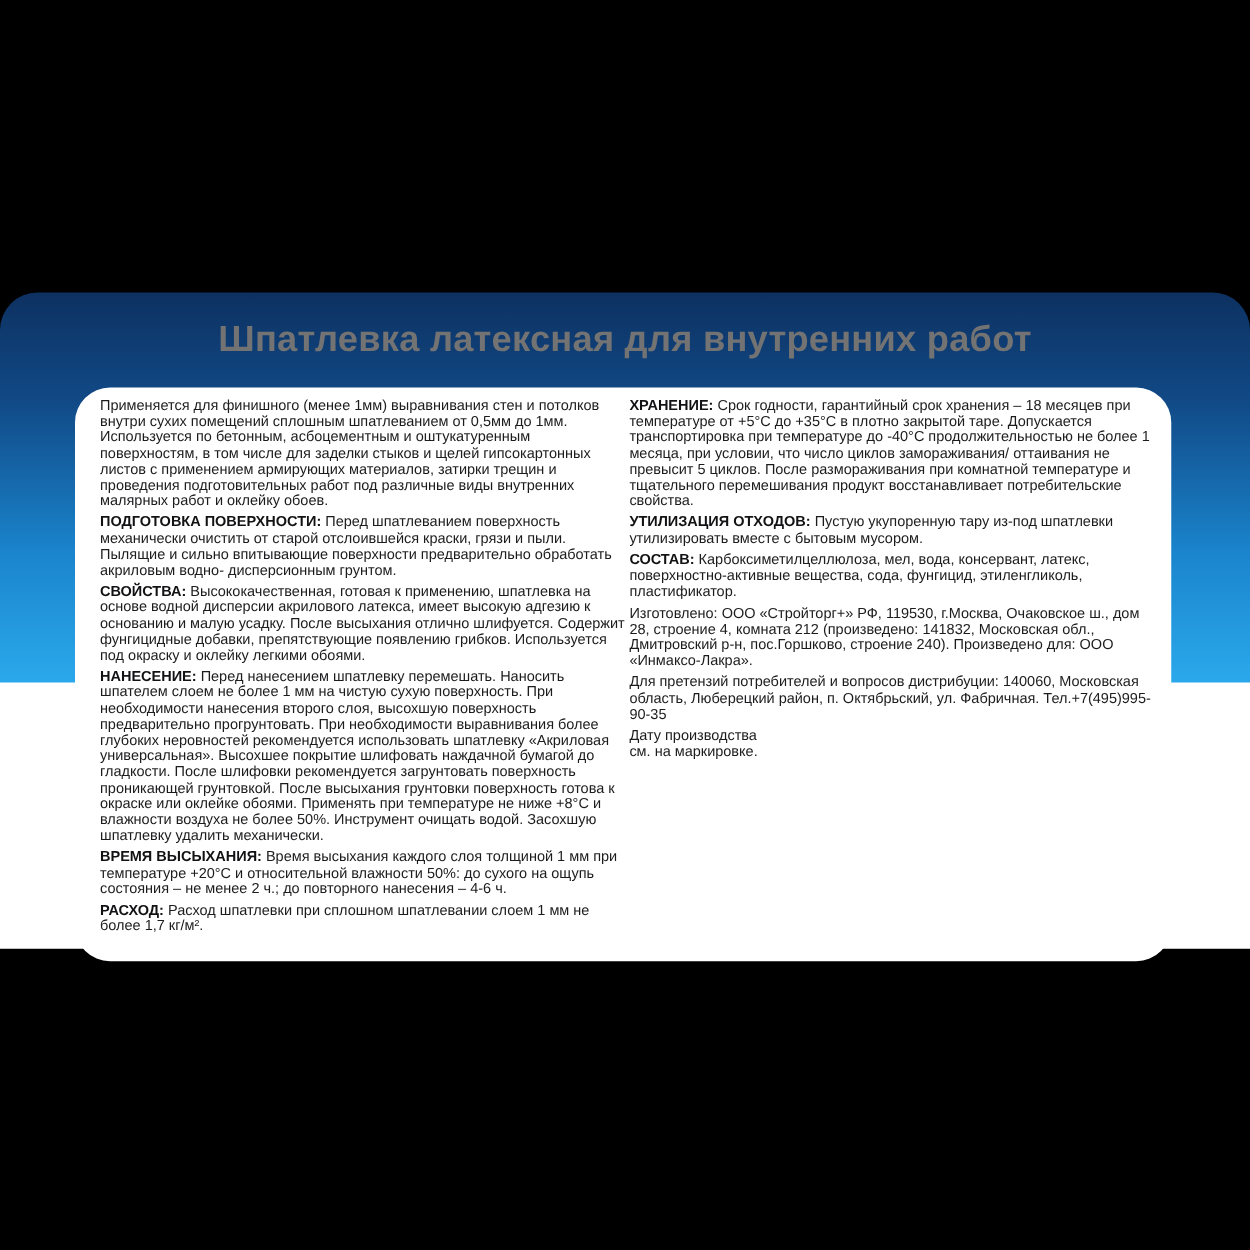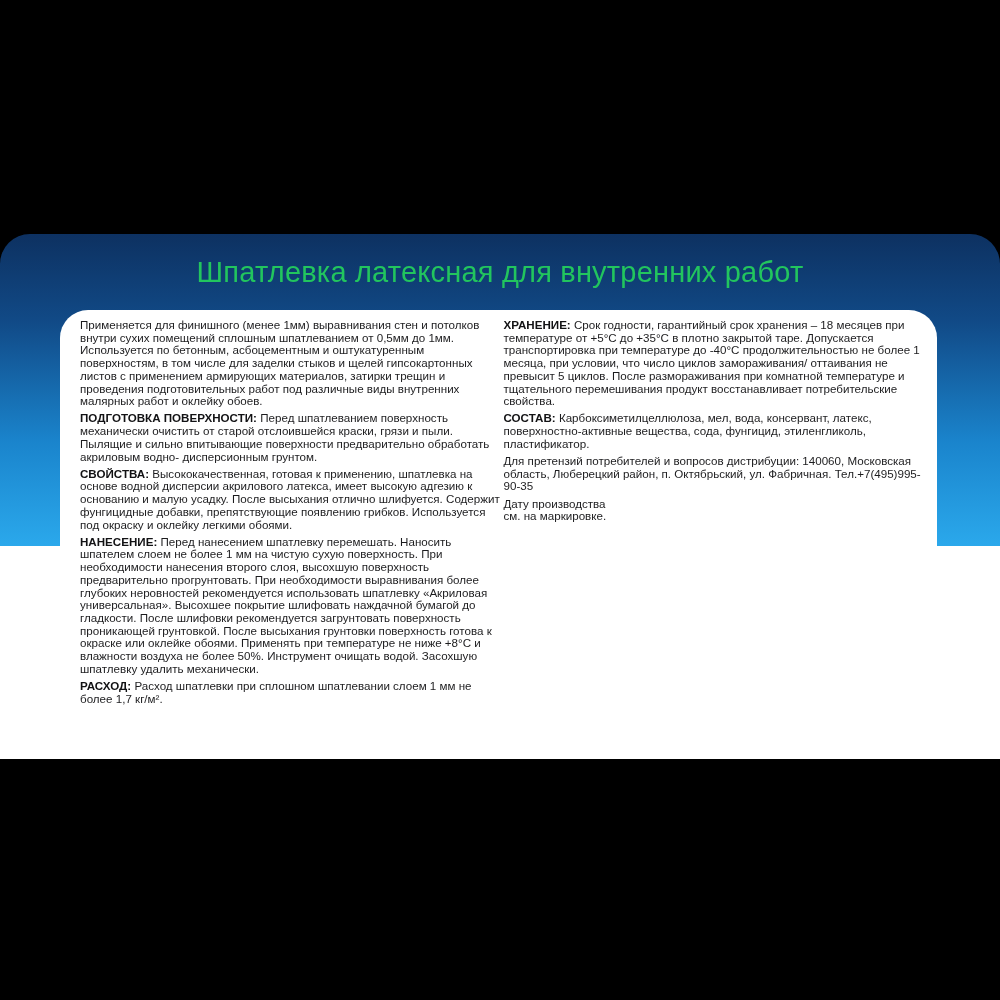--- a/index.html
+++ b/index.html
@@ -34,23 +34,23 @@
     width: 1000px;
     height: 213px;
     background: #ffffff;
   }
   .title {
     position: absolute;
     left: 0;
     top: 256px;
     width: 1000px;
     text-align: center;
-    color: #22c55e;
+    color: #737373;
     font-size: 29px;
-    font-weight: normal;
+    font-weight: bold;
     letter-spacing: 0.2px;
     white-space: nowrap;
   }
   .card {
     position: absolute;
     left: 60px;
     top: 310px;
     width: 877px;
     min-height: 430px;
     background: #ffffff;
@@ -97,31 +97,34 @@
 
   <div class="col">
     <p class="plain">Применяется для финишного (менее 1мм) выравнивания стен и потолков внутри сухих помещений сплошным шпатлеванием от 0,5мм до 1мм. Используется по бетонным, асбоцементным и оштукатуренным поверхностям, в том числе для заделки стыков и щелей гипсокартонных листов с применением армирующих материалов, затирки трещин и проведения подготовительных работ под различные виды внутренних малярных работ и оклейку обоев.</p>
 
     <p class="sec"><b>ПОДГОТОВКА ПОВЕРХНОСТИ:</b> <span>Перед шпатлеванием поверхность механически очистить от старой отслоившейся краски, грязи и пыли. Пылящие и сильно впитывающие поверхности предварительно обработать акриловым водно- дисперсионным грунтом.</span></p>
 
     <p class="sec"><b>СВОЙСТВА:</b> <span>Высококачественная, готовая к применению, шпатлевка на основе водной дисперсии акрилового латекса, имеет высокую адгезию к основанию и малую усадку. После высыхания отлично шлифуется. Содержит фунгицидные добавки, препятствующие появлению грибков. Используется под окраску и оклейку легкими обоями.</span></p>
 
     <p class="sec"><b>НАНЕСЕНИЕ:</b> <span>Перед нанесением шпатлевку перемешать. Наносить шпателем слоем не более 1 мм на чистую сухую поверхность. При необходимости нанесения второго слоя, высохшую поверхность предварительно прогрунтовать. При необходимости выравнивания более глубоких неровностей рекомендуется использовать шпатлевку «Акриловая универсальная». Высохшее покрытие шлифовать наждачной бумагой до гладкости. После шлифовки рекомендуется загрунтовать поверхность проникающей грунтовкой. После высыхания грунтовки поверхность готова к окраске или оклейке обоями. Применять при температуре не ниже +8°С и влажности воздуха не более 50%. Инструмент очищать водой. Засохшую шпатлевку удалить механически.</span></p>
 
+    <p class="sec"><b>ВРЕМЯ ВЫСЫХАНИЯ:</b> <span>Время высыхания каждого слоя толщиной 1 мм при температуре +20°С и относительной влажности 50%: до сухого на ощупь состояния – не менее 2 ч.; до повторного нанесения – 4-6 ч.</span></p>
 
     <p class="sec"><b>РАСХОД:</b> <span>Расход шпатлевки при сплошном шпатлевании слоем 1 мм не более 1,7 кг/м².</span></p>
   </div>
 
   <div class="col">
     <p class="sec"><b>ХРАНЕНИЕ:</b> <span>Срок годности, гарантийный срок хранения – 18 месяцев при температуре от +5°С до +35°С в плотно закрытой таре. Допускается транспортировка при температуре до -40°С продолжительностью не более 1 месяца, при условии, что число циклов замораживания/ оттаивания не превысит 5 циклов. После размораживания при комнатной температуре и тщательного перемешивания продукт восстанавливает потребительские свойства.</span></p>
 
 
+    <p class="sec"><b>УТИЛИЗАЦИЯ ОТХОДОВ:</b> <span>Пустую укупоренную тару из-под шпатлевки утилизировать вместе с бытовым мусором.</span></p>
 
     <p class="sec"><b>СОСТАВ:</b> <span>Карбоксиметилцеллюлоза, мел, вода, консервант, латекс, поверхностно-активные вещества, сода, фунгицид, этиленгликоль, пластификатор.</span></p>
 
+    <p class="plain">Изготовлено: ООО «Стройторг+» РФ, 119530, г.Москва, Очаковское ш., дом 28, строение 4, комната 212 (произведено: 141832, Московская обл., Дмитровский р-н, пос.Горшково, строение 240). Произведено для: ООО «Инмаксо-Лакра».</p>
 
     <p class="plain">Для претензий потребителей и вопросов дистрибуции: 140060, Московская область, Люберецкий район, п. Октябрьский, ул. Фабричная. Тел.+7(495)995-90-35</p>
 
     <p class="plain preline gap-top">Дату производства
 см. на маркировке.</p>
 
   </div>
 
 </div>
 

